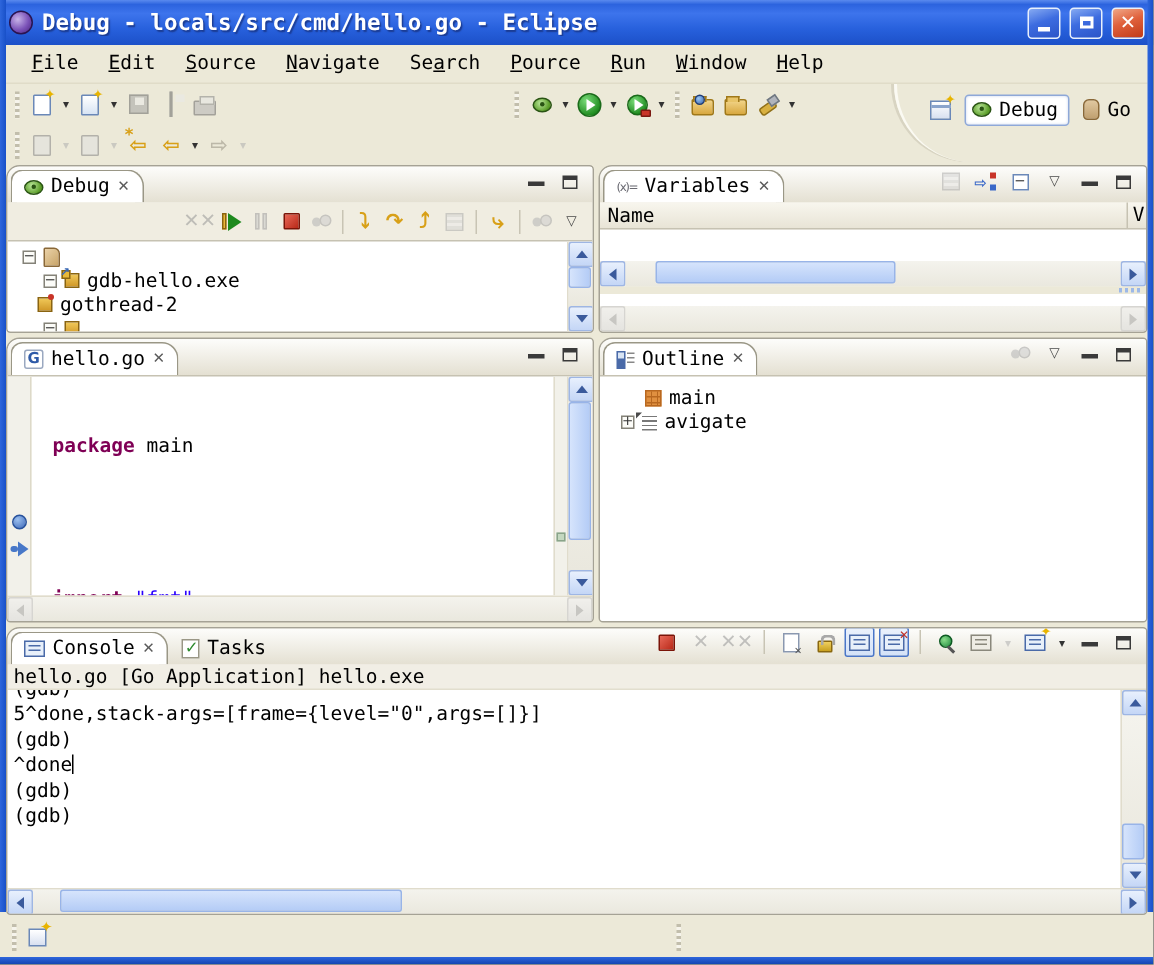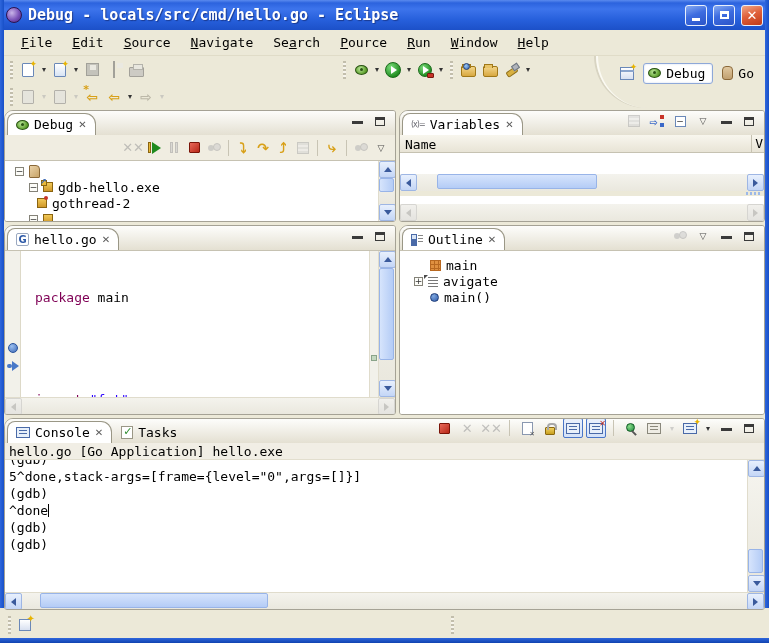--- a/index.html
+++ b/index.html
@@ -132,21 +132,21 @@
   .sb-h .sb-thumb{top:0;height:15px;background:linear-gradient(180deg,#D6E4FC,#B4CCF6);}
   
   .ed-ruler{width:16px;background:#F2F1EA;border-right:1px solid #DDD9C8;position:relative;flex:none;}
   .bp-dot{position:absolute;left:3px;width:10px;height:10px;border-radius:50%;border:1px solid #28529C;
     background:radial-gradient(circle at 35% 30%,#9CC0F0,#3E69B8);}
   .ip-arrow{position:absolute;left:2px;display:flex;align-items:center;}
   .ip-arrow .tail{width:5px;height:4px;background:#4878C8;border-radius:2px;}
   .ip-arrow .head{width:0;height:0;border-left:7px solid #4878C8;border-top:5px solid transparent;border-bottom:5px solid transparent;}
   .code{flex:1;padding:4px 0 0 14px;white-space:pre;overflow:hidden;line-height:17px;}
   .cl{height:17px;}
-  .kw{font-weight:normal;text-align:center;}
+  .kw{font-weight:bold;text-align:center;}
   .ed-overview{width:9px;background:#F2F1EA;border-left:1px solid #E0DCCC;position:relative;flex:none;}
   .ov-mark{position:absolute;left:1px;width:6px;height:6px;border:1px solid #8AA48A;background:#C4D8C0;}
   
   .console-title{height:17px;background:#F1EEE5;border-bottom:1px solid #E2DECE;padding:0 4px;
     display:flex;align-items:center;flex:none;white-space:nowrap;}
   .console-text{flex:1;overflow:hidden;padding-left:4px;line-height:17px;}
   .console-text .cline{height:17px;white-space:pre;}
   .caret{display:inline-block;width:1px;height:13px;background:#000;vertical-align:-2px;}
   .tgl{border:1px solid #4A76C8;background:linear-gradient(#EAF1FC,#D4E2F8);border-radius:2px;}
   .i-console{width:14px;height:11px;background:#E8F0FA;border:1px solid #4A6AA8;position:relative;}
@@ -390,21 +390,21 @@
           <span class="i-gofile"></span>
         </div>
         <div class="trow" style="padding-left:24px;">
           <span class="expander g">−</span>
           <span class="i-cube">
               <span class="mini"></span>
               <span class="arr g">↗</span>
             </span>
           <span>gdb-hello.exe</span>
         </div>
-        <div class="trow" style="padding-left:32px;">
+        <div class="trow" style="padding-left:20px;">
           <span class="i-cube">
               <span class="dotr"></span>
             </span>
           <span>gothread-2</span>
         </div>
         <div class="trow" style="padding-left:24px;">
           <span class="expander g">−</span>
           <span class="i-cube"></span>
         </div>
       </div>
@@ -571,24 +571,20 @@
       <div class="tree" style="padding-top:6px;">
         <div class="trow" style="padding-left:30px;">
           <span class="i-pkg"></span>
           <span>main</span>
         </div>
         <div class="trow" style="padding-left:14px;">
           <span class="expander g">+</span>
           <span class="i-implist"></span>
           <span>avigate</span>
         </div>
-        <div class="trow" style="padding-left:30px;">
-          <span class="i-method"></span>
-          <span>main()</span>
-        </div>
       </div>
     </div>
   </div>
 
   <div class="view" style="left:4px;top:418px;width:761px;height:192px;">
     <div class="vtabs">
       <span class="vtab">
         <span class="i-console"></span>
         <span>Console</span>
         <span class="tab-close g">✕</span>

